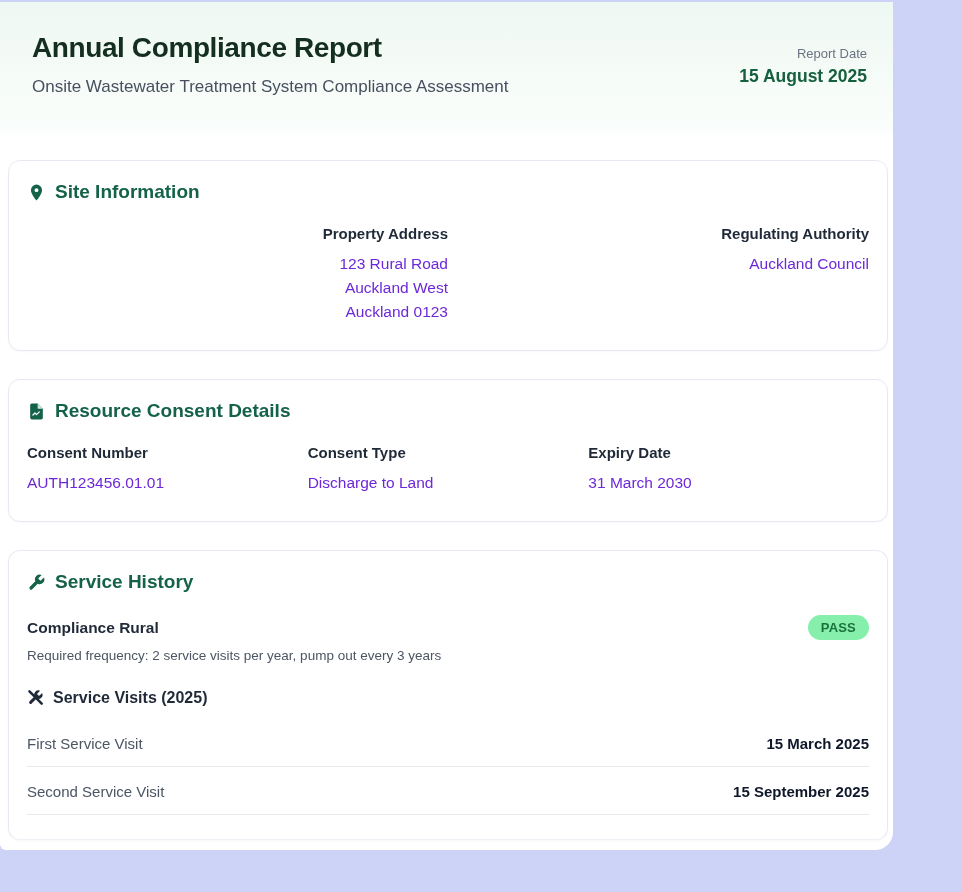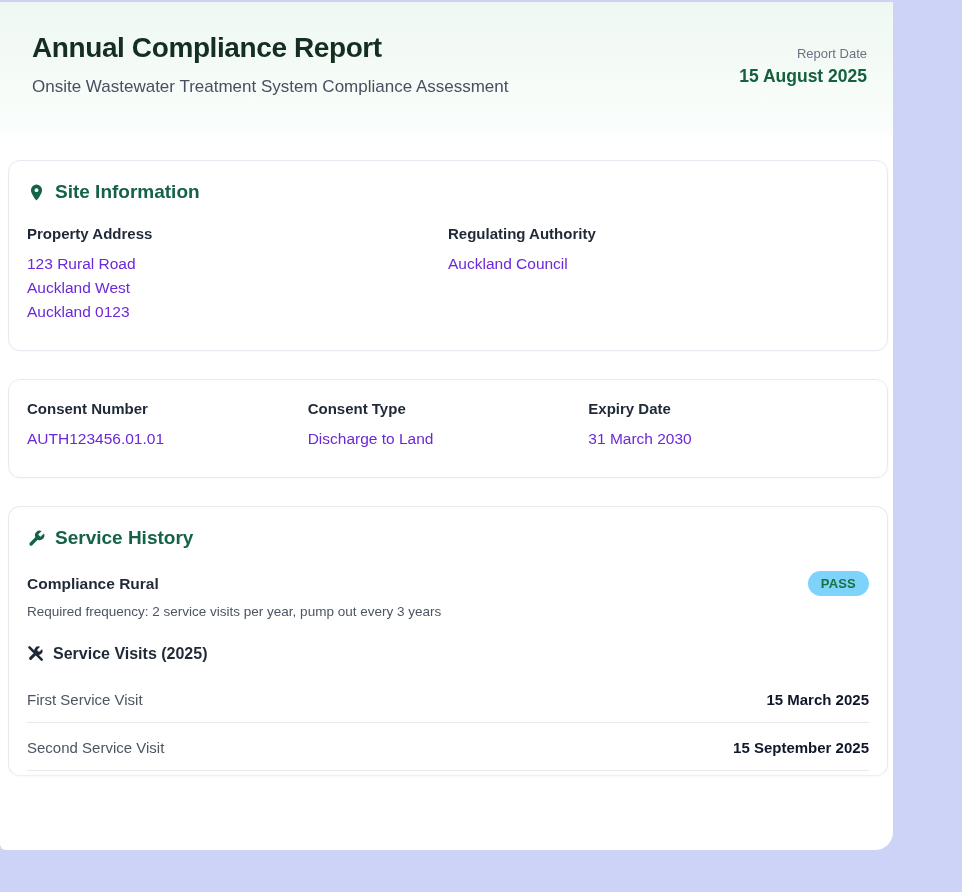--- a/index.html
+++ b/index.html
@@ -45,45 +45,45 @@
   }
   main { padding: 25px 0 0; }
   .card {
     margin: 0 5px 28px 8px;
     background: #ffffff;
     border: 1px solid #e8eaf1;
     border-radius: 12px;
     padding: 20px 18px 26px 18px;
     box-shadow: 0 1px 2px rgba(20,30,60,0.03);
   }
-  .card:last-child { margin-bottom: 0; border-bottom-color: #eef0f5; padding-bottom: 4px; }
+  .card:last-child { margin-bottom: 0; border-bottom-color: #eef0f5; padding-bottom: 24px; }
   .card-title {
     display: flex; align-items: center; gap: 9px;
     margin-bottom: 22px;
   }
   .card-title h2 {
     font-size: 19px;
     font-weight: 700;
     color: #15624a;
   }
   .card-title .icon { width: 19px; height: 19px; display: inline-flex; }
   .icon svg { width: 100%; height: 100%; }
-  .grid2 { display: grid; grid-template-columns: 1fr 1fr; }
+  .grid2 { display: grid; grid-template-columns: 1fr 1fr; text-align: right; }
   .grid3 { display: grid; grid-template-columns: 1fr 1fr 1fr; }
   .field-label {
     font-size: 15px; font-weight: 700; color: #1f2937;
     margin-bottom: 10px;
   }
   .field-value { font-size: 15.5px; color: #6d28d9; line-height: 1.55; }
   .status-row {
     display: flex; justify-content: space-between; align-items: center;
   }
   .status-label { font-size: 15.5px; font-weight: 700; color: #1f2937; }
   .badge {
-    background: #7dd3fc; color: #1b713d;
+    background: #86efac; color: #1b713d;
     border-radius: 999px;
     padding: 5px 13px;
     font-size: 13px; font-weight: 600;
     letter-spacing: 0.2px;
   }
   .freq-note { margin-top: 8px; font-size: 13.5px; color: #4b5563; }
   .visits-title {
     margin-top: 26px; margin-bottom: 12px;
     display: flex; align-items: flex-start; gap: 9px;
     font-size: 16px; font-weight: 700; color: #1f2937;
@@ -133,20 +133,30 @@
           <div class="field-value">Auckland 0123</div>
         </div>
         <div>
           <div class="field-label">Regulating Authority</div>
           <div class="field-value">Auckland Council</div>
         </div>
       </div>
     </section>
 
     <section class="card">
+      <div class="card-title">
+        <span class="icon">
+          <svg viewBox="0 0 24 24">
+            <path fill="#15624a" d="M13.5 2H6a2 2 0 0 0-2 2v16c0 1.1.9 2 2 2h12a2 2 0 0 0 2-2V8.5L13.5 2z"></path>
+            <path fill="#cfe8dc" d="M13.5 2v6.5H20L13.5 2z"></path>
+            <path d="M7.5 16.5l2.6-2.6 2 2 3.4-3.4" fill="none" stroke="#ffffff" stroke-width="1.6" stroke-linecap="round" stroke-linejoin="round"></path>
+          </svg>
+        </span>
+        <h2>Resource Consent Details</h2>
+      </div>
       <div class="grid3">
         <div>
           <div class="field-label">Consent Number</div>
           <div class="field-value">AUTH123456.01.01</div>
         </div>
         <div>
           <div class="field-label">Consent Type</div>
           <div class="field-value">Discharge to Land</div>
         </div>
         <div>

